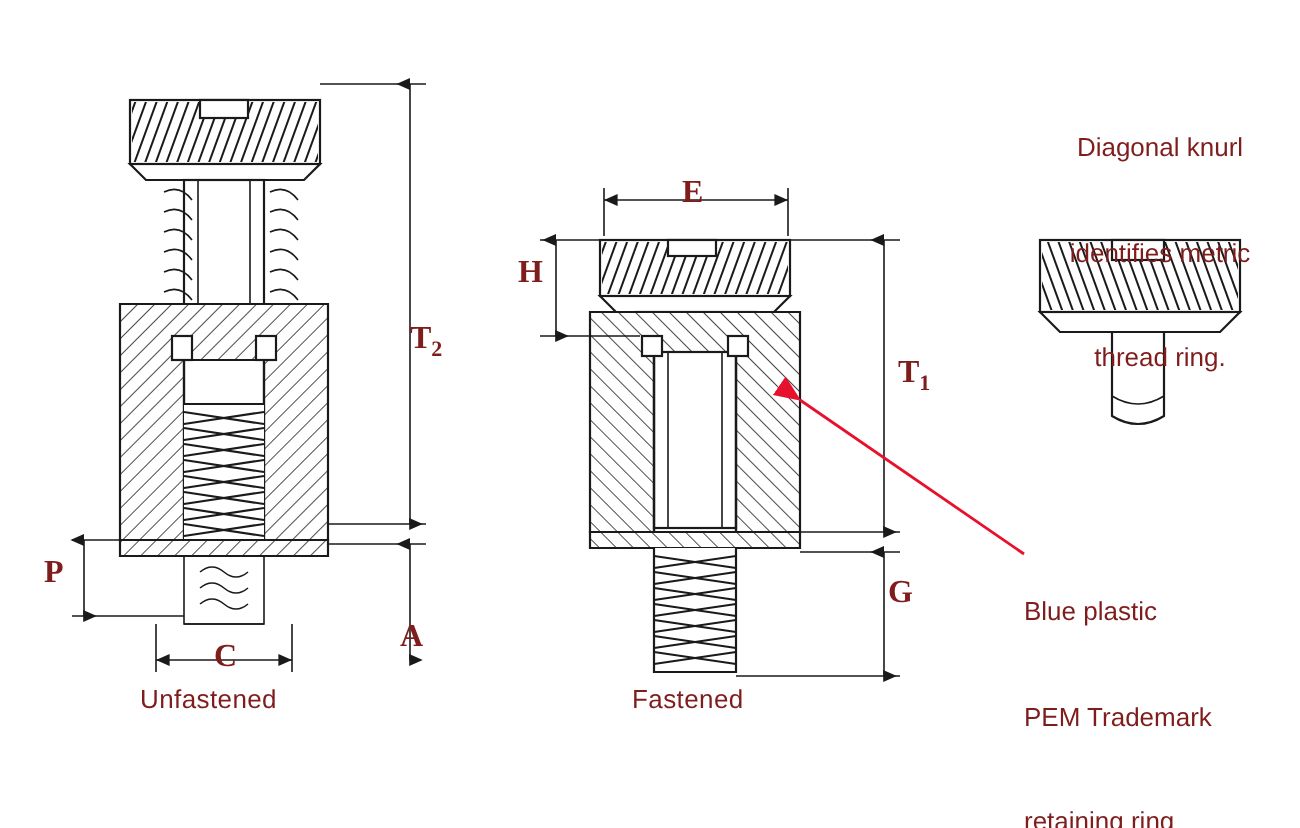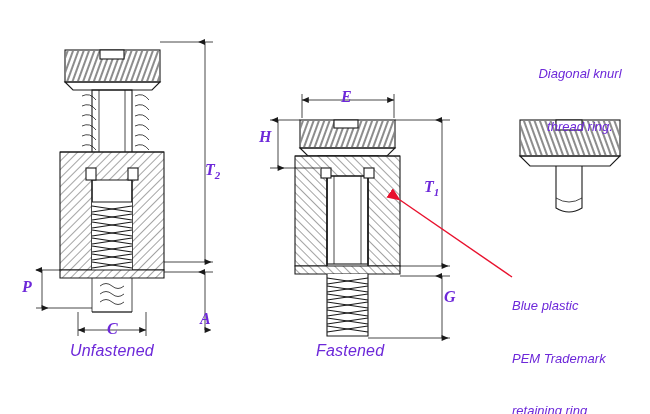--- a/index.html
+++ b/index.html
@@ -13,28 +13,27 @@
   #page {
     position: relative;
     width: 650px;
     height: 414px;
     background: #ffffff;
     overflow: hidden;
   }
   .abs { position: absolute; }
   .lbl {
     position: absolute;
-    color: #6d28d9;
+    color: #7f1d1d;
     font-family: "Liberation Sans", sans-serif;
     white-space: pre;
     line-height: 1.18;
-    font-style: italic;
   }
   .caption {
-    font-size: 16px;
+    font-size: 13px;
     letter-spacing: 0.2px;
   }
   .dimletter {
     font-size: 16px;
     font-weight: 700;
     font-family: "Liberation Serif", serif;
   }
   .dimletter .sub {
     font-size: 11px;
     vertical-align: sub;
@@ -281,30 +280,31 @@
   <div class="lbl dimletter" style="left:200px; top:310px;"><span>A</span></div>
 
   <div class="lbl dimletter" style="left:22px; top:278px;"><span>P</span></div>
 
   <div class="lbl dimletter" style="left:107px; top:320px;"><span>C</span></div>
 
   <div class="lbl dimletter" style="left:341px; top:88px;"><span>E</span></div>
 
   <div class="lbl dimletter" style="left:259px; top:128px;"><span>H</span></div>
 
-  <div class="lbl dimletter" style="left:424px; top:178px;"><span>T</span><span class="sub">1</span></div>
+  <div class="lbl dimletter" style="left:449px; top:178px;"><span>T</span><span class="sub">1</span></div>
 
   <div class="lbl dimletter" style="left:444px; top:288px;"><span>G</span></div>
 
   <div class="lbl caption" style="left:70px; top:342px;"><span>Unfastened</span></div>
 
   <div class="lbl caption" style="left:316px; top:342px;text-align:center;"><span>Fastened</span></div>
 
   <div class="lbl note" style="left:520px; top:30px; width:120px;">
     <div>Diagonal knurl</div>
+    <div>identifies metric</div>
     <div>thread ring.</div>
   </div>
 
   <div class="lbl callout" style="left:512px; top:262px; width:130px;">
     <div>Blue plastic</div>
     <div>PEM Trademark</div>
     <div>retaining ring</div>
   </div>
 
 </div>

